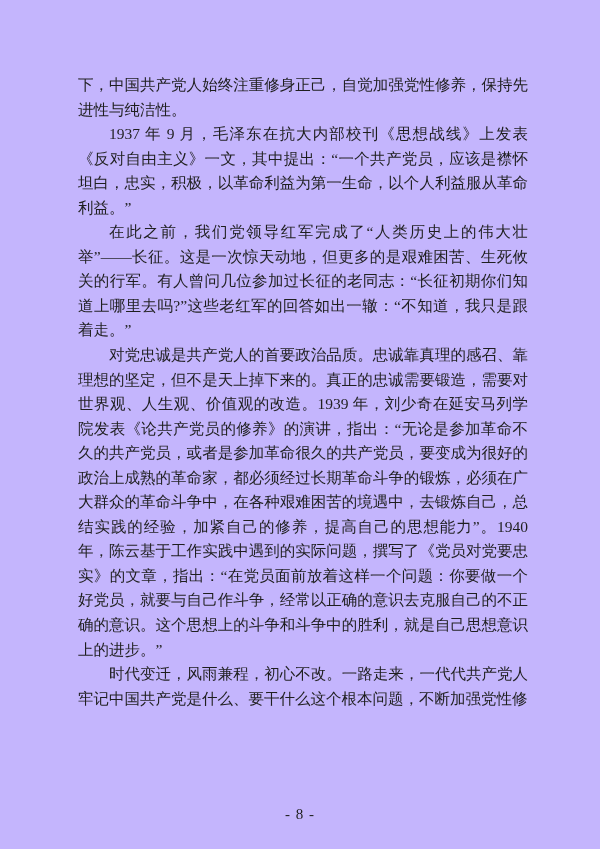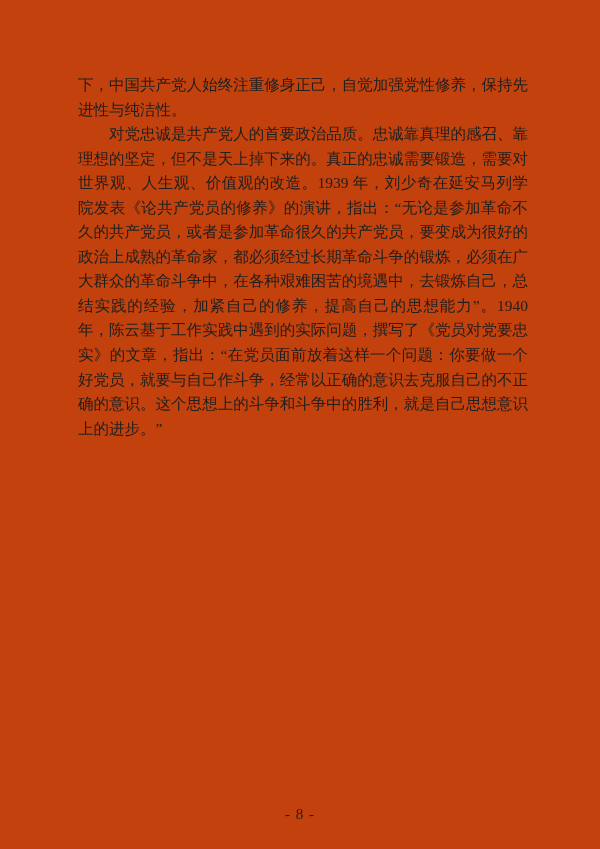--- a/index.html
+++ b/index.html
@@ -5,21 +5,21 @@
   html, body {
     margin: 0;
     padding: 0;
     background: #e8e8e8;
   }
   .page {
     position: relative;
     width: 600px;
     height: 849px;
     margin: 0 auto;
-    background: #c2410c;
+    background: #c4b5fd;
     overflow: hidden;
     font-family: "Liberation Serif", "DejaVu Serif", serif;
   }
   .text-block {
     position: absolute;
     top: 73px;
     left: 78px;
     width: 450px;
     color: #1f1f1f;
     font-size: 15.5px;
@@ -44,16 +44,19 @@
     font-size: 15px;
     letter-spacing: 1px;
   }
 </style>
 </head>
 <body>
 
 <div class="page">
   <div class="text-block">
     <p>下，中国共产党人始终注重修身正己，自觉加强党性修养，保持先进性与纯洁性。</p>
+    <p class="indent">1937 年 9 月，毛泽东在抗大内部校刊《思想战线》上发表《反对自由主义》一文，其中提出：“一个共产党员，应该是襟怀坦白，忠实，积极，以革命利益为第一生命，以个人利益服从革命利益。”</p>
+    <p class="indent">在此之前，我们党领导红军完成了“人类历史上的伟大壮举”——长征。这是一次惊天动地，但更多的是艰难困苦、生死攸关的行军。有人曾问几位参加过长征的老同志：“长征初期你们知道上哪里去吗?”这些老红军的回答如出一辙：“不知道，我只是跟着走。”</p>
     <p class="indent">对党忠诚是共产党人的首要政治品质。忠诚靠真理的感召、靠理想的坚定，但不是天上掉下来的。真正的忠诚需要锻造，需要对世界观、人生观、价值观的改造。1939 年，刘少奇在延安马列学院发表《论共产党员的修养》的演讲，指出：“无论是参加革命不久的共产党员，或者是参加革命很久的共产党员，要变成为很好的政治上成熟的革命家，都必须经过长期革命斗争的锻炼，必须在广大群众的革命斗争中，在各种艰难困苦的境遇中，去锻炼自己，总结实践的经验，加紧自己的修养，提高自己的思想能力”。1940 年，陈云基于工作实践中遇到的实际问题，撰写了《党员对党要忠实》的文章，指出：“在党员面前放着这样一个问题：你要做一个好党员，就要与自己作斗争，经常以正确的意识去克服自己的不正确的意识。这个思想上的斗争和斗争中的胜利，就是自己思想意识上的进步。”</p>
+    <p class="indent">时代变迁，风雨兼程，初心不改。一路走来，一代代共产党人牢记中国共产党是什么、要干什么这个根本问题，不断加强党性修</p>
   </div>
   <div class="page-footer">- 8 -</div>
 </div>
 
 </body></html>

